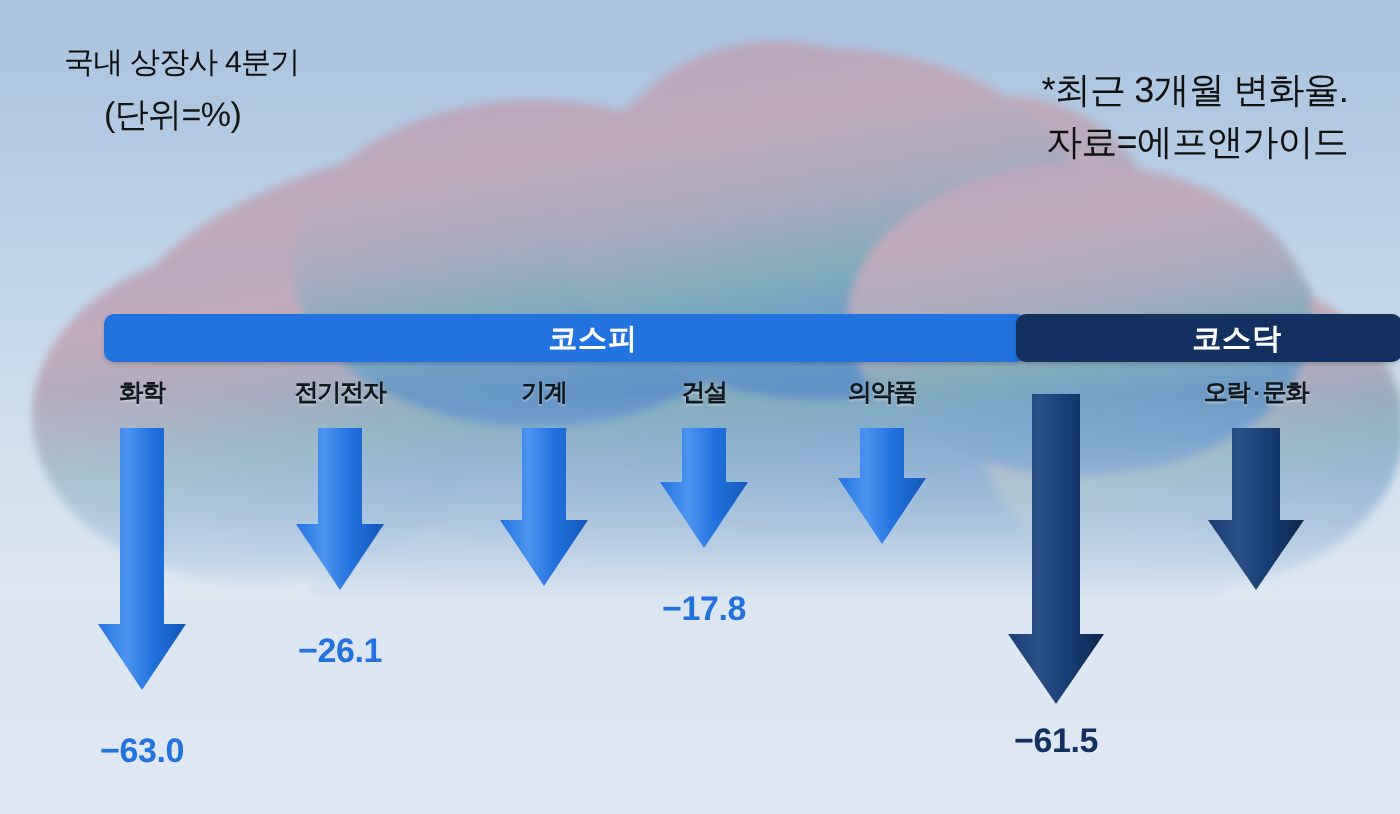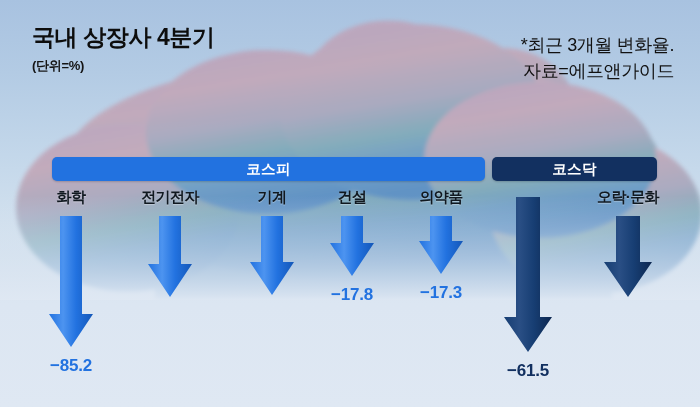--- a/index.html
+++ b/index.html
@@ -32,34 +32,35 @@
   .cloud-svg { position: absolute; left: 0; top: 0; }
 
   
   .title-block {
     position: absolute;
     left: 32px;
     top: 22px;
     z-index: 6;
   }
   .title-line {
-    font-size: 23px;
-    font-weight: bold;
+    font-size: 15px;
+    font-weight: normal;
     color: #0d0d0d;
     letter-spacing: -0.4px;
     line-height: 1.33;
     white-space: nowrap;
   }
   .title-unit {
-    font-size: 13px;
-    font-weight: bold;
+    font-size: 17px;
+    font-weight: normal;
     color: #141414;
     letter-spacing: -0.3px;
     margin-top: 4px;
     white-space: nowrap;
+    margin-left: 20px;
   }
 
   
   .source-note {
     position: absolute;
     right: 26px;
     top: 32px;
     text-align: right;
     z-index: 6;
   }
@@ -75,46 +76,48 @@
   .market-bar {
     position: absolute;
     top: 157px;
     height: 24px;
     border-radius: 5px;
     display: flex;
     align-items: center;
     justify-content: center;
     z-index: 5;
     box-shadow: 0 1px 2px rgba(0,0,0,0.18);
+    padding-left: 28px;
   }
   .market-bar .market-label {
     font-size: 14.5px;
     font-weight: bold;
     color: #ffffff;
     letter-spacing: 0.4px;
   }
   #market-kospi  { left: 52px;  width: 433px; background: #2272e0; }
-  #market-kosdaq { left: 492px; width: 165px; background: #123060; }
+  #market-kosdaq { left: 508px; width: 165px; background: #123060; }
 
   
   .column {
     position: absolute;
     top: 188px;
     width: 96px;
     margin-left: -48px;
     text-align: center;
     z-index: 4;
   }
   .cat-label {
-    font-size: 15px;
+    font-size: 12px;
     font-weight: bold;
     color: #101820;
     letter-spacing: -0.6px;
     white-space: nowrap;
     text-shadow: 0 1px 1px rgba(255,255,255,0.35);
+    font-family: Liberation Mono, monospace;
   }
 
   
   .arrow-holder {
     position: relative;
     width: 100%;
     margin-top: 7px;
     height: 185px;
   }
   .arrow-svg {
@@ -125,21 +128,21 @@
   }
   .value-text {
     position: absolute;
     left: 0;
     width: 100%;
     text-align: center;
     font-size: 17px;
     font-weight: bold;
     letter-spacing: -0.2px;
   }
-  .val-kospi  { color: #2272e0; }
+  .val-kospi  { color: #2272e0; margin-top: 12px; }
   .val-kosdaq { color: #123060; }
 </style>
 </head>
 <body>
 
 <div id="infographic">
 
   <div class="cloud-wrap">
     <svg class="cloud-svg" width="700" height="300" viewBox="0 0 700 300">
       <defs>
@@ -210,37 +213,38 @@
             <defs>
               <linearGradient id="ag0" x1="0" y1="0" x2="1" y2="0">
                 <stop offset="0%" stop-color="#2272e0"></stop>
                 <stop offset="32%" stop-color="#4d94f0"></stop>
                 <stop offset="62%" stop-color="#2272e0"></stop>
                 <stop offset="100%" stop-color="#1457b8"></stop>
               </linearGradient>
             </defs>
             <path fill="url(#ag0)" d="M 15 2 L 37 2 L 37 100 L 48 100 L 26 133 L 4 100 L 15 100 Z"></path>
           </svg>
-          <div class="value-text val-kospi" style="top: 142px;">−85.2</div>
+          <div class="value-text val-kospi" style="top: 142px;">−63.0</div>
         </div>
       </div>
       <div class="column" style="left: 170px;">
         <div class="cat-label">전기전자</div>
         <div class="arrow-holder">
           <svg class="arrow-svg" width="52" height="89" viewBox="0 0 52 89">
             <defs>
               <linearGradient id="ag1" x1="0" y1="0" x2="1" y2="0">
                 <stop offset="0%" stop-color="#2272e0"></stop>
                 <stop offset="32%" stop-color="#4d94f0"></stop>
                 <stop offset="62%" stop-color="#2272e0"></stop>
                 <stop offset="100%" stop-color="#1457b8"></stop>
               </linearGradient>
             </defs>
             <path fill="url(#ag1)" d="M 15 2 L 37 2 L 37 50 L 48 50 L 26 83 L 4 50 L 15 50 Z"></path>
           </svg>
+          <div class="value-text val-kospi" style="top: 92px;">−26.1</div>
         </div>
       </div>
       <div class="column" style="left: 272px;">
         <div class="cat-label">기계</div>
         <div class="arrow-holder">
           <svg class="arrow-svg" width="52" height="87" viewBox="0 0 52 87">
             <defs>
               <linearGradient id="ag2" x1="0" y1="0" x2="1" y2="0">
                 <stop offset="0%" stop-color="#2272e0"></stop>
                 <stop offset="32%" stop-color="#4d94f0"></stop>
@@ -276,21 +280,20 @@
             <defs>
               <linearGradient id="ag4" x1="0" y1="0" x2="1" y2="0">
                 <stop offset="0%" stop-color="#2272e0"></stop>
                 <stop offset="32%" stop-color="#4d94f0"></stop>
                 <stop offset="62%" stop-color="#2272e0"></stop>
                 <stop offset="100%" stop-color="#1457b8"></stop>
               </linearGradient>
             </defs>
             <path fill="url(#ag4)" d="M 15 2 L 37 2 L 37 27 L 48 27 L 26 60 L 4 27 L 15 27 Z"></path>
           </svg>
-          <div class="value-text val-kospi" style="top: 69px;">−17.3</div>
         </div>
       </div>
       <div class="column" style="left: 528px;">
         <div class="arrow-holder">
           <svg class="arrow-svg" width="56" height="163" viewBox="0 0 56 163">
             <defs>
               <linearGradient id="ag5" x1="0" y1="0" x2="1" y2="0">
                 <stop offset="0%" stop-color="#173e73"></stop>
                 <stop offset="32%" stop-color="#2a4f85"></stop>
                 <stop offset="62%" stop-color="#173e73"></stop>

